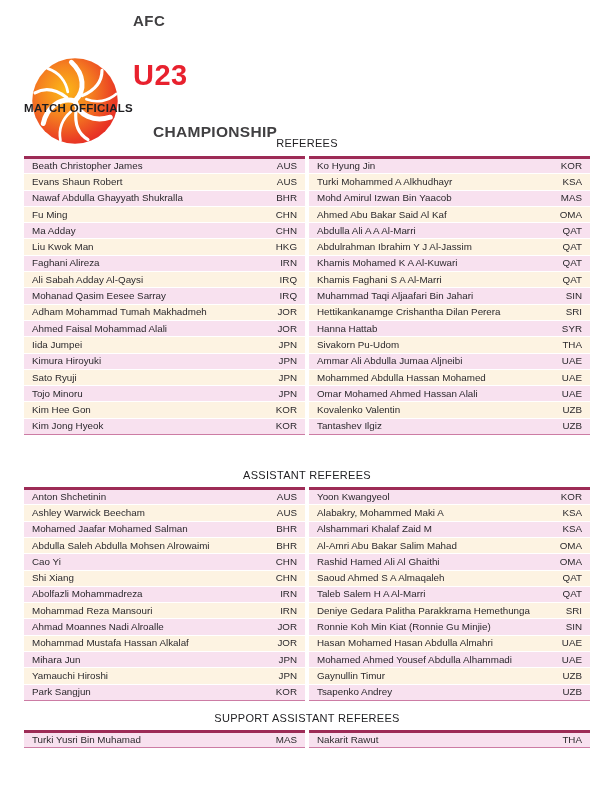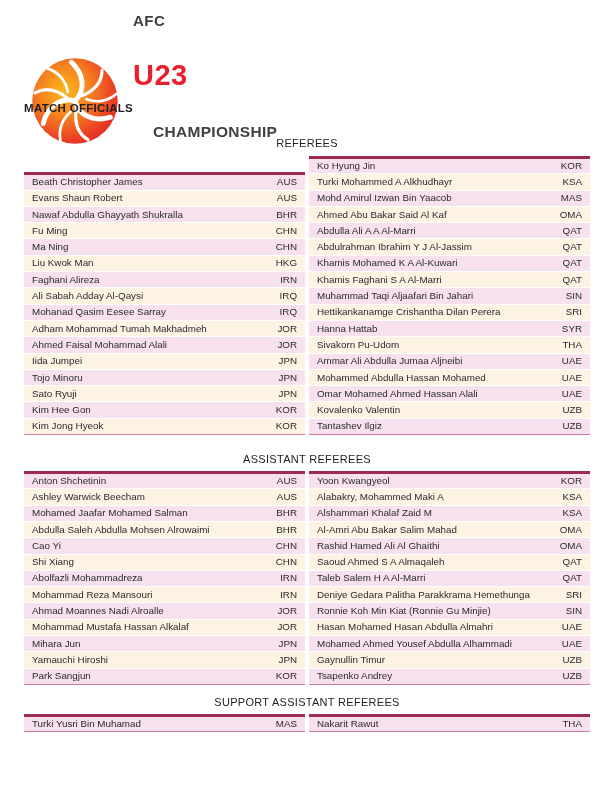--- a/index.html
+++ b/index.html
@@ -27,21 +27,21 @@
   .main{position:absolute;top:0;left:0;width:608px;padding:0 18px 0 24px;}
   .page-title{
     margin-top:102px;font-weight:bold;font-size:11.5px;
     letter-spacing:.3px;line-height:12px;color:#1f1e21;
   }
   .section-title{
     text-align:center;font-weight:normal;font-size:11px;letter-spacing:.3px;
     line-height:11px;color:#1f1e21;
   }
   .st-referees{margin-top:24px;}
-  .st-assistant{margin-top:19px;}
+  .st-assistant{margin-top:35px;}
   .st-support{margin-top:12px;}
   .tables{display:flex;gap:4px;margin-top:6px;align-items:flex-end;}
   .tables.first{margin-top:7px;}
   table.officials{flex:1 1 0;border-collapse:collapse;border-top:3px solid var(--accent-dark);table-layout:fixed;}
   table.officials td{
     height:16.3px;font-size:9.8px;line-height:10px;vertical-align:middle;
     border-bottom:1.5px solid #ffffff;white-space:nowrap;overflow:hidden;
   }
   table.officials tr:nth-of-type(odd) td{background:var(--row-pink);}
   table.officials tr:nth-of-type(even) td{background:var(--row-cream);}
@@ -112,21 +112,21 @@
               <td class="name">Nawaf Abdulla Ghayyath Shukralla</td>
               <td class="country">BHR</td>
             </tr>
 
             <tr>
               <td class="name">Fu Ming</td>
               <td class="country">CHN</td>
             </tr>
 
             <tr>
-              <td class="name">Ma Ning</td>
+              <td class="name">Ma Adday</td>
               <td class="country">CHN</td>
             </tr>
 
             <tr>
               <td class="name">Liu Kwok Man</td>
               <td class="country">HKG</td>
             </tr>
 
             <tr>
               <td class="name">Faghani Alireza</td>
@@ -151,28 +151,32 @@
             <tr>
               <td class="name">Ahmed Faisal Mohammad Alali</td>
               <td class="country">JOR</td>
             </tr>
 
             <tr>
               <td class="name">Iida Jumpei</td>
               <td class="country">JPN</td>
             </tr>
 
+            <tr>
+              <td class="name">Kimura Hiroyuki</td>
+              <td class="country">JPN</td>
+            </tr>
+
+            <tr>
+              <td class="name">Sato Ryuji</td>
+              <td class="country">JPN</td>
+            </tr>
 
             <tr>
               <td class="name">Tojo Minoru</td>
-              <td class="country">JPN</td>
-            </tr>
-
-            <tr>
-              <td class="name">Sato Ryuji</td>
               <td class="country">JPN</td>
             </tr>
 
             <tr>
               <td class="name">Kim Hee Gon</td>
               <td class="country">KOR</td>
             </tr>
 
             <tr>
               <td class="name">Kim Jong Hyeok</td>

